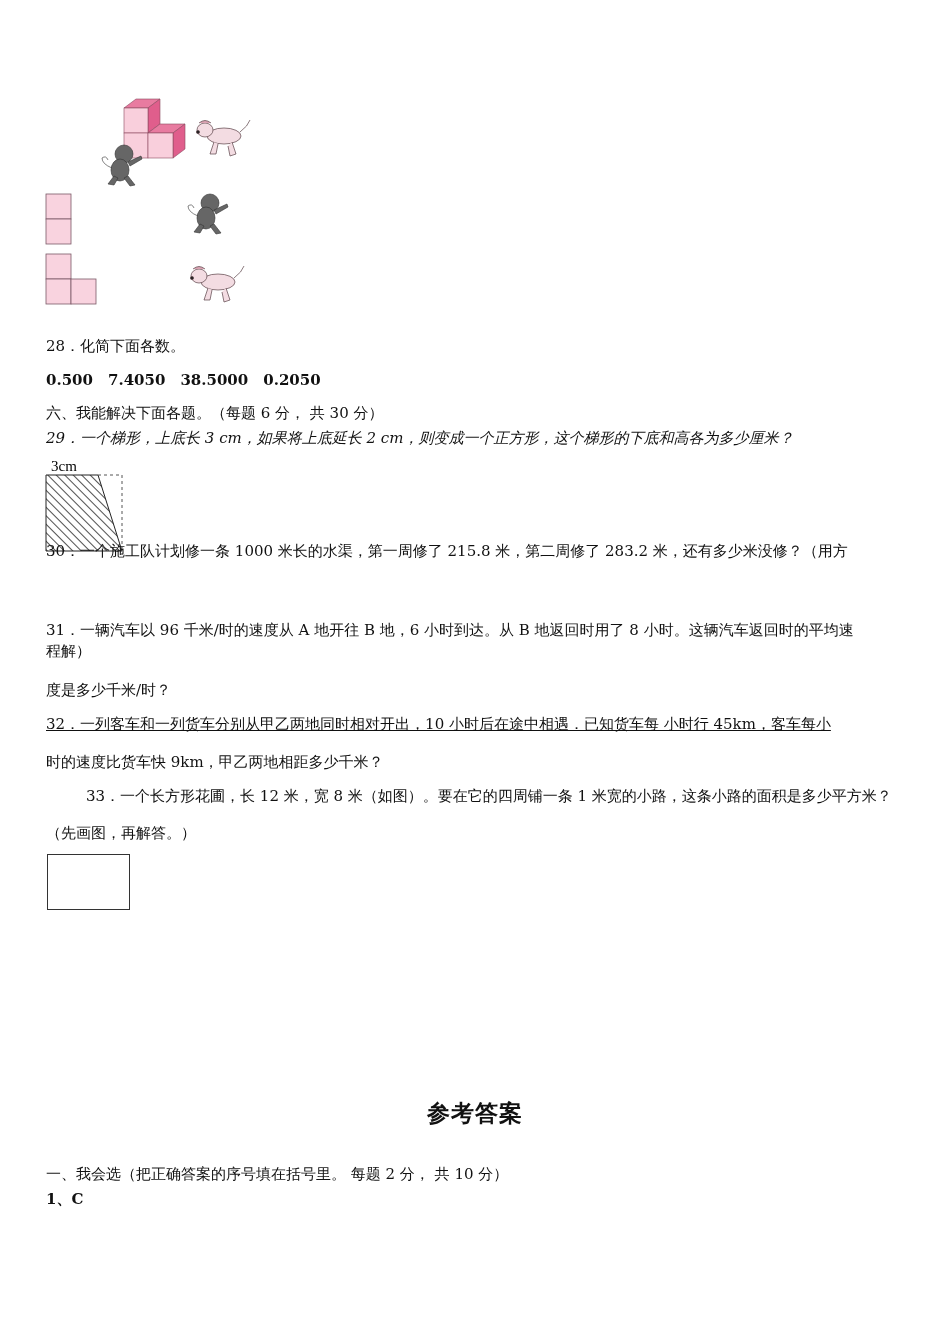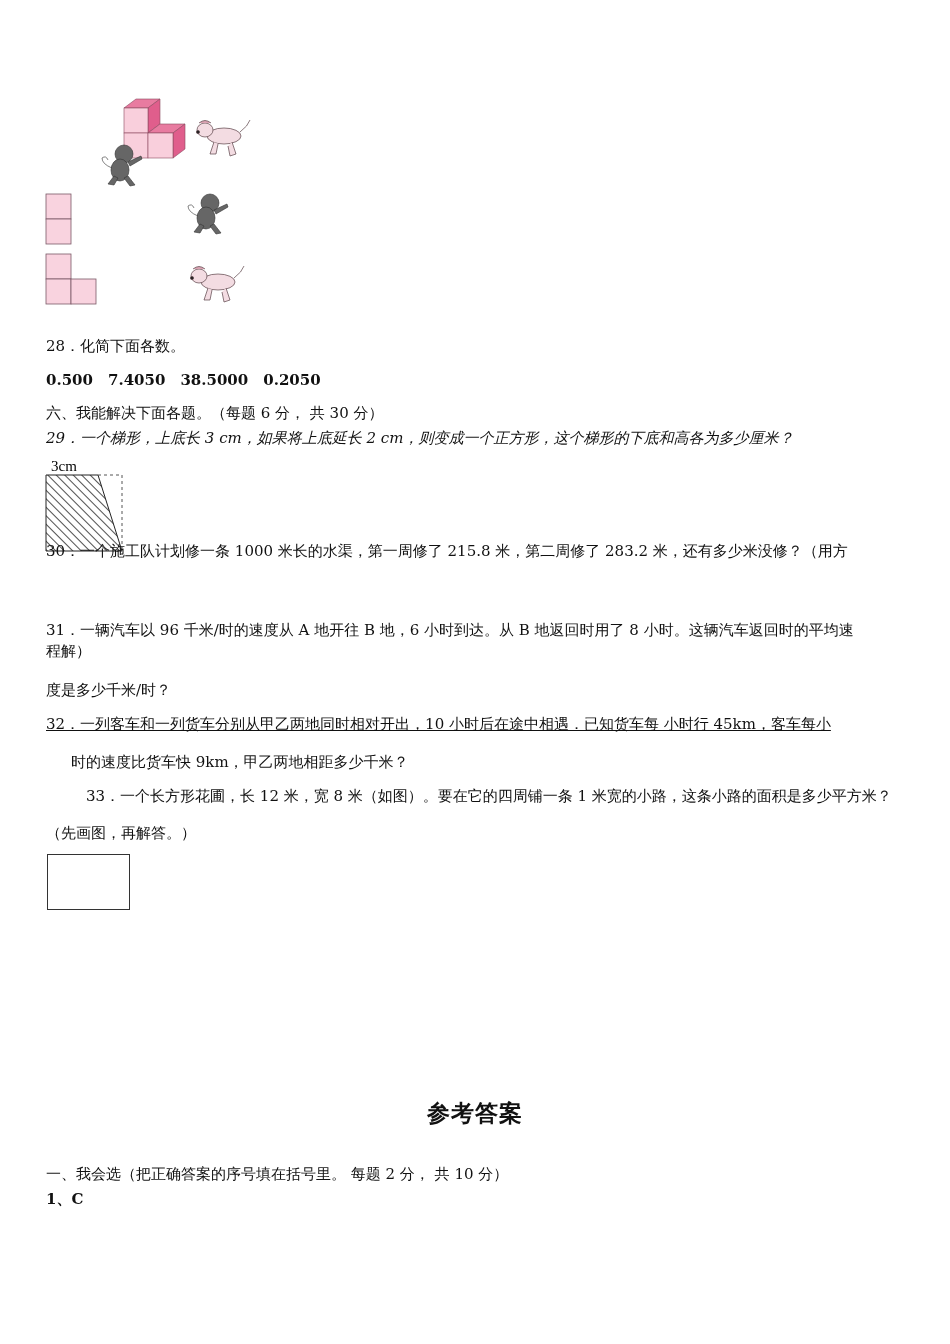--- a/index.html
+++ b/index.html
@@ -93,21 +93,21 @@
   </svg>
 </div>
 
 <div class="line" style="top:541px;">30．一个施工队计划修一条 1000 米长的水渠，第一周修了 215.8 米，第二周修了 283.2 米，还有多少米没修？（用方</div>
 <div class="line" style="top:609px;margin-top:32px;">程解）</div>
 
 <div class="line" style="top:620px;">31．一辆汽车以 96 千米/时的速度从 A 地开往 B 地，6 小时到达。从 B 地返回时用了 8 小时。这辆汽车返回时的平均速</div>
 <div class="line" style="top:680px;">度是多少千米/时？</div>
 
 <div class="line" style="top:714px;text-decoration:underline;">32．一列客车和一列货车分别从甲乙两地同时相对开出，10 小时后在途中相遇．已知货车每 小时行 45km，客车每小</div>
-<div class="line" style="top:752px;margin-left:25px;">时的速度比货车快 9km，甲乙两地相距多少千米？</div>
+<div class="line" style="top:752px;">时的速度比货车快 9km，甲乙两地相距多少千米？</div>
 
 <div class="line" style="top:786px;margin-left:40px;">33．一个长方形花圃，长 12 米，宽 8 米（如图）。要在它的四周铺一条 1 米宽的小路，这条小路的面积是多少平方米？</div>
 <div class="line" style="top:823px;">（先画图，再解答。）</div>
 
 <div class="abs" style="left:47px;top:854px;width:83px;height:56px;border:1.5px solid #333;box-sizing:border-box;"></div>
 
 <div class="title">参考答案</div>
 <div class="line" style="top:1164px;">一、我会选（把正确答案的序号填在括号里。 每题 2 分， 共 10 分）</div>
 <div class="line b" style="top:1189px;">1、C</div>
 

